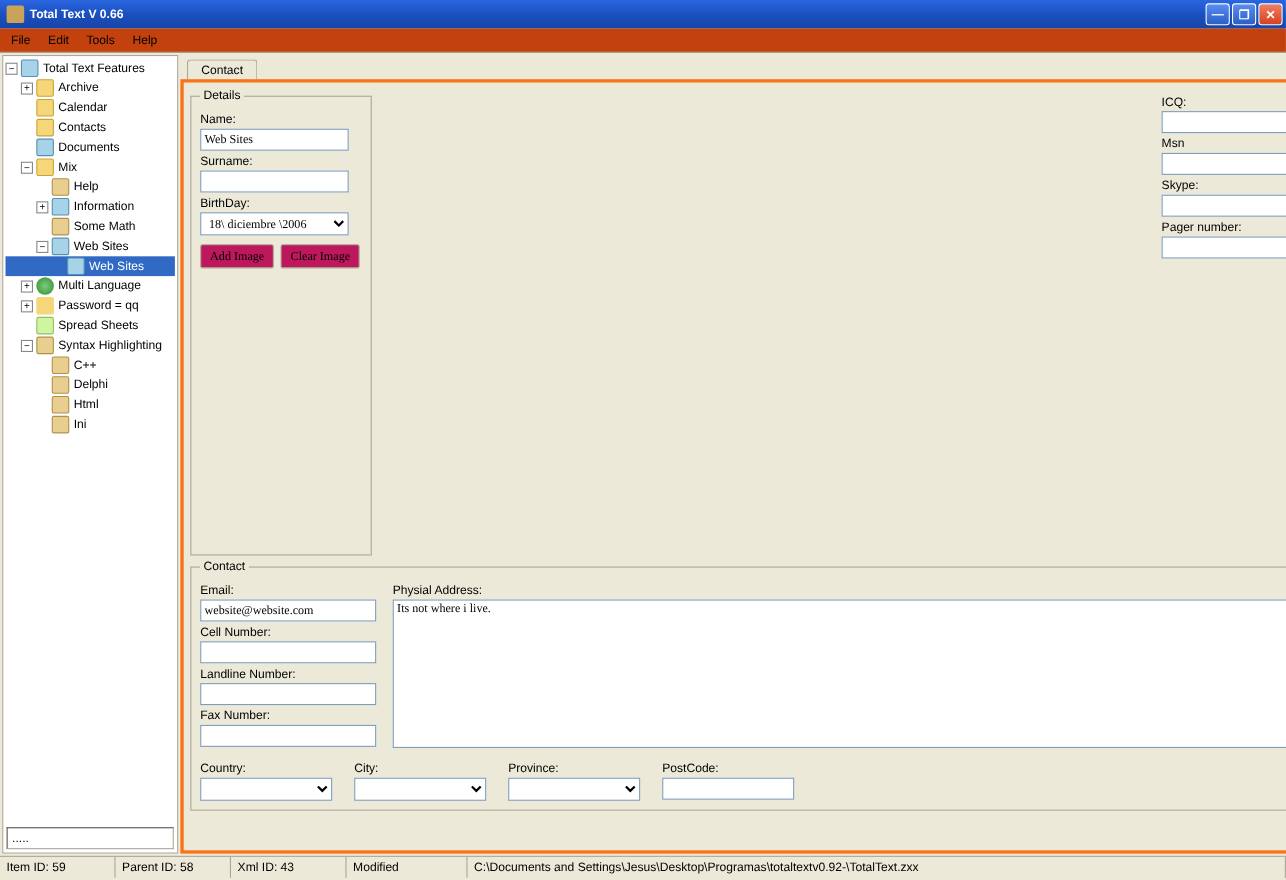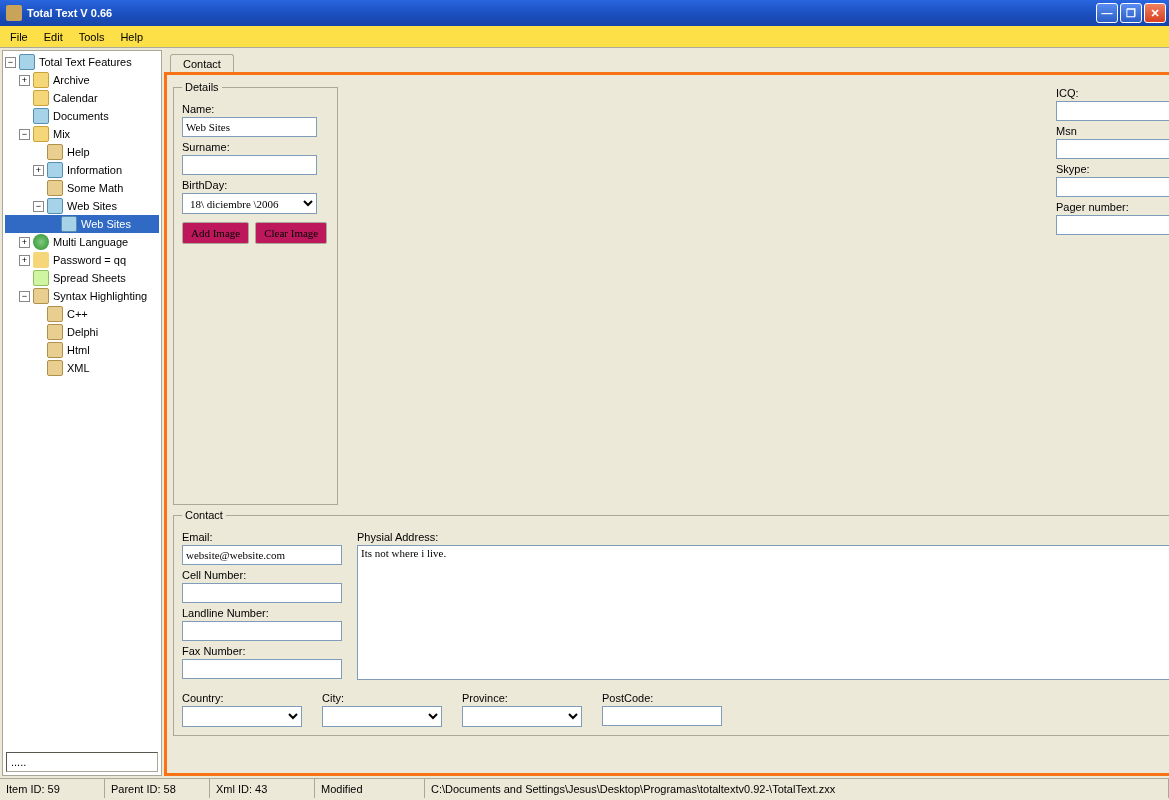--- a/index.html
+++ b/index.html
@@ -6,21 +6,21 @@
 body { margin:0; font-family: Tahoma, sans-serif; font-size:11px; color:#000; background:#ece9d8; width:1169px; height:800px; overflow:hidden; }
 
 
 .titlebar { height:26px; background:linear-gradient(#2a66e0,#1b50c0 50%,#1744a8); color:#fff; display:flex; align-items:center; padding:0 3px 0 6px; font-weight:bold; }
 .titlebar .ticon { width:16px;height:16px;margin-right:5px; background:#c9a35a; border-radius:2px; }
 .winbtns { margin-left:auto; display:flex; gap:2px; }
 .winbtn { width:22px;height:20px; border:1px solid #fff; border-radius:3px; display:flex;align-items:center;justify-content:center; font-family:Arial; font-size:11px; font-weight:bold; color:#fff; background:linear-gradient(#5a8df0,#2a5fc8); }
 .winbtn.close { background:linear-gradient(#f08060,#d84020); }
 
 
-.menubar { height:22px; background:#fde047; border-bottom:1px solid #aca899; display:flex; align-items:center; padding-left:2px; gap:0; }
+.menubar { height:22px; background:#c2410c; border-bottom:1px solid #aca899; display:flex; align-items:center; padding-left:2px; gap:0; }
 .menubar span { padding:2px 8px; cursor:default; }
 
 
 .maingrid { display:flex; height:730px; }
 .sidebar { width:234px; background:#fff; border:1px solid #aca899; margin:2px; display:flex; flex-direction:column; }
 .tree { flex:1; overflow:auto; padding:2px; }
 .node { display:flex; align-items:center; height:18px; white-space:nowrap; }
 .exp { width:11px;height:11px; border:1px solid #888; font-size:9px; line-height:9px; text-align:center; margin-right:3px; color:#000; background:#fff; }
 .blank { width:11px; margin-right:3px; }
 .ln { width:14px; display:inline-block; }
@@ -108,20 +108,26 @@
         </div>
       <div class="node">
           <span class="ln"></span>
           <span class="blank"></span>
           <span class="icn fld"></span>
           <span>Calendar</span>
         </div>
       <div class="node">
           <span class="ln"></span>
           <span class="blank"></span>
+          <span class="icn fld"></span>
+          <span>Contacts</span>
+        </div>
+      <div class="node">
+          <span class="ln"></span>
+          <span class="blank"></span>
           <span class="icn doc"></span>
           <span>Documents</span>
         </div>
       <div class="node">
           <span class="ln"></span>
           <span class="exp">−</span>
           <span class="icn fld"></span>
           <span>Mix</span>
         </div>
       <div class="node">
@@ -203,21 +209,21 @@
           <span class="ln"></span>
           <span class="blank"></span>
           <span class="icn note"></span>
           <span>Html</span>
         </div>
       <div class="node">
           <span class="ln"></span>
           <span class="ln"></span>
           <span class="blank"></span>
           <span class="icn note"></span>
-          <span>XML</span>
+          <span>Ini</span>
         </div>
     </div>
     <input class="searchbox" value="....." style="">
   </div>
 
   <div class="content">
     <div class="tabstrip">
       <div class="tab">Contact</div>
     </div>
     <div class="panel">

